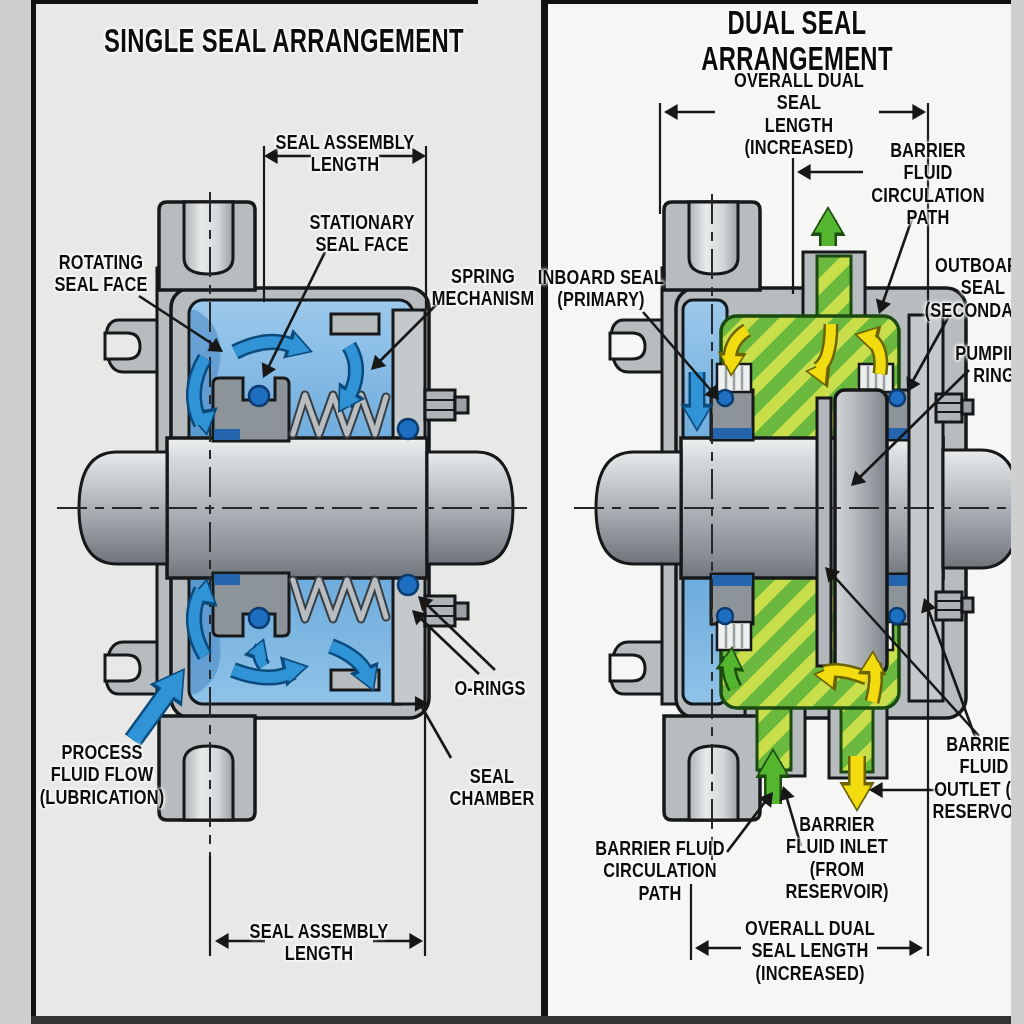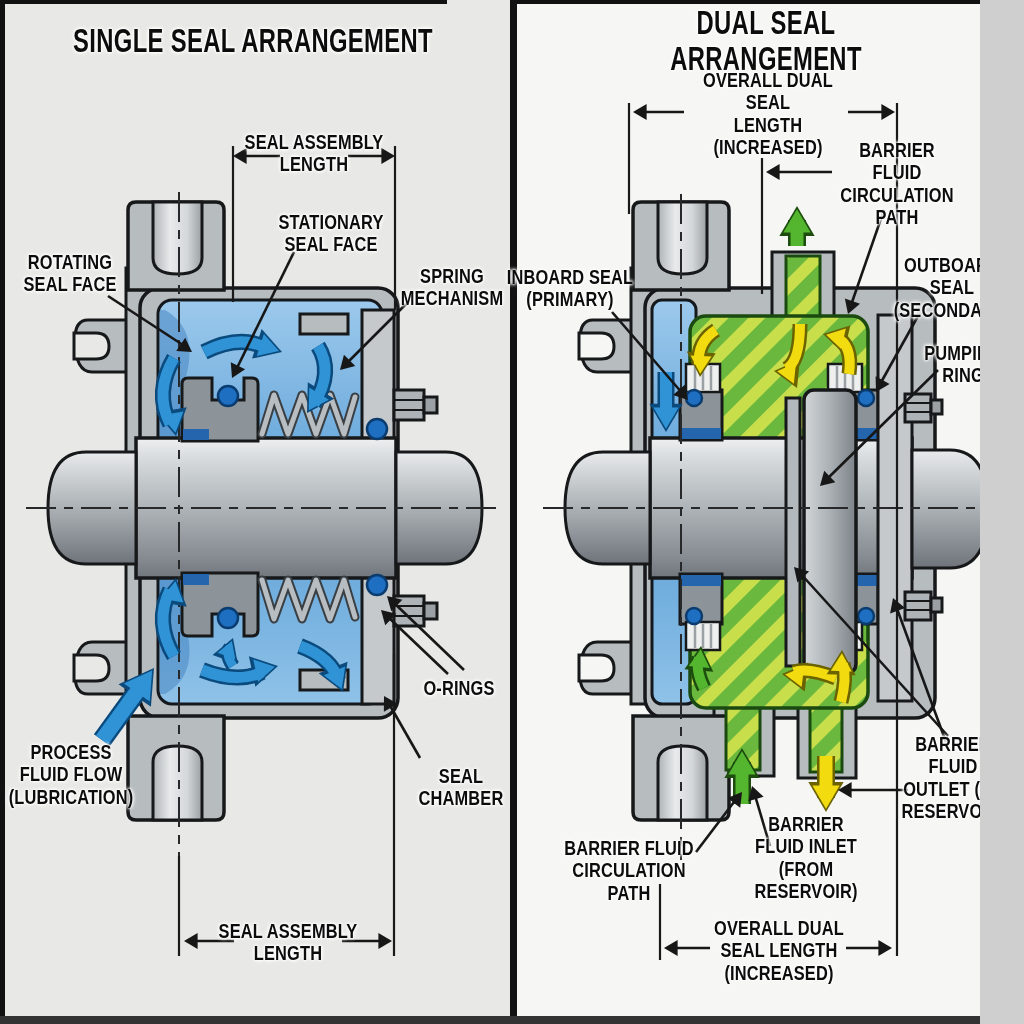--- a/index.html
+++ b/index.html
@@ -1,17 +1,17 @@
 <!DOCTYPE html>
 <html><head>
 <meta charset="utf-8">
 <style>
   html,body{margin:0;padding:0;background:#cfcfcf;}
   #stage{position:relative;width:980px;height:1024px;overflow:hidden;
-         font-family:"Liberation Sans",sans-serif;background:#737373;}
+         font-family:"Liberation Sans",sans-serif;background:#737373;margin-left:31px;}
   #stage svg{position:absolute;left:0;top:0;}
   .lbl{position:absolute;transform:translate(-50%,-50%) scaleX(.78);
        font-weight:bold;font-size:21px;line-height:1.07;color:#0c0c0c;
        text-align:center;white-space:pre-line;letter-spacing:.2px;
        text-shadow:0 0 3px #fff,0 0 3px #fff,0 0 5px #fff,0 0 6px #fff;}
   .title{font-size:34px;transform:translate(-50%,-50%) scaleX(.7);letter-spacing:.5px;}
 </style>
 </head>
 <body>
 

